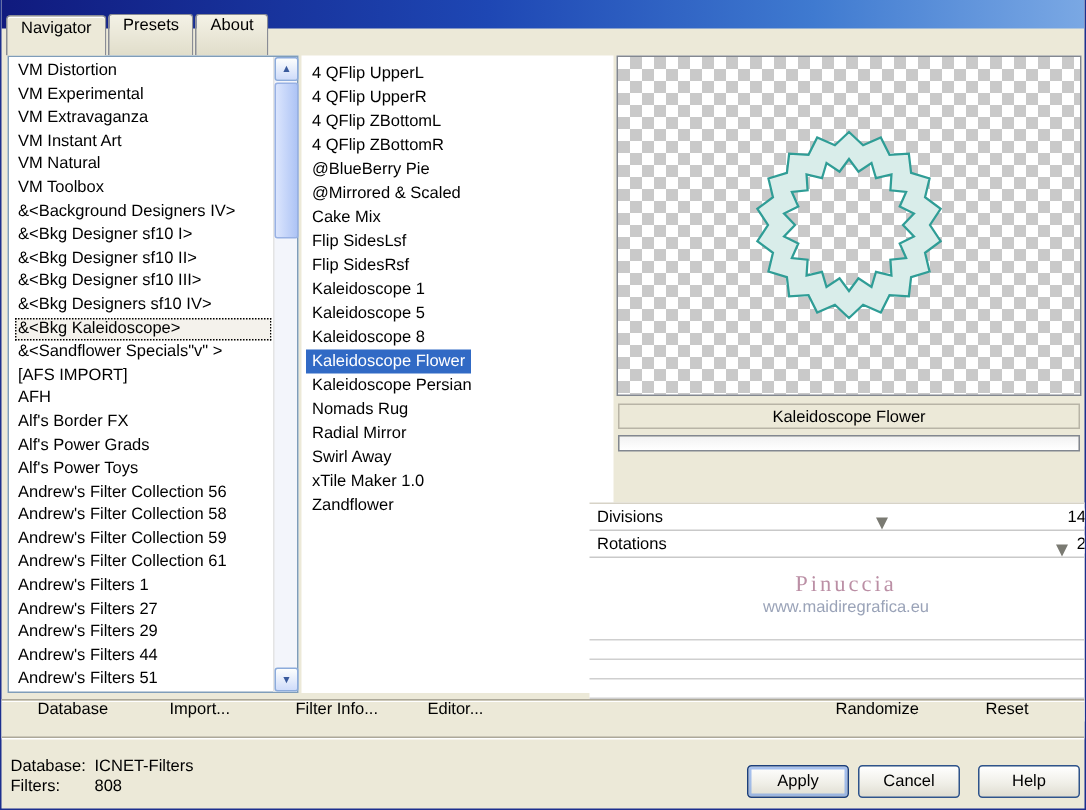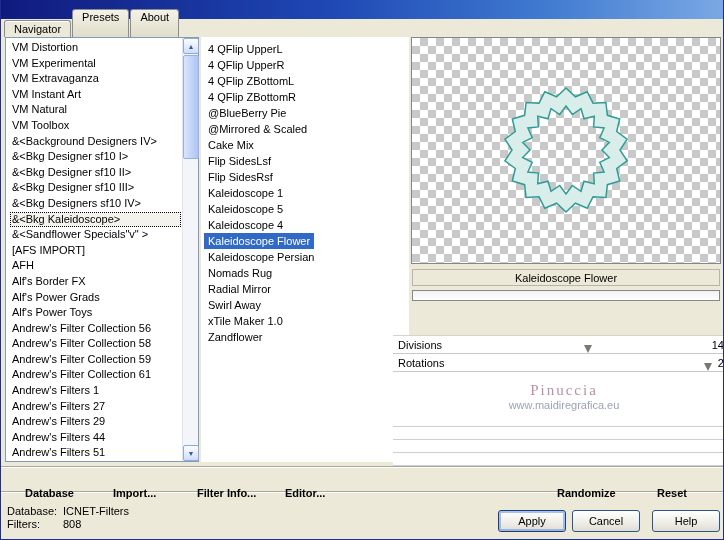--- a/index.html
+++ b/index.html
@@ -9,21 +9,21 @@
   overflow:hidden;border:1px solid #1c2f8e;border-top:none;}
 
 .titlebar{position:absolute;left:0;top:0;width:100%;height:19px;
   background:linear-gradient(90deg,#101a7e 0%,#1e47b4 45%,#3f7ad0 75%,#7aa8e4 100%);}
 .title-text{position:absolute;left:455px;top:1px;color:#fff;font-weight:normal;font-style:italic;
   font-size:14px;letter-spacing:.6px;text-shadow:1px 1px 0 #00103a;white-space:nowrap;margin-top:34px;}
 
 .tabstrip{position:absolute;left:3px;top:20px;height:17px;display:flex;align-items:flex-end;}
 .tab{height:28px;line-height:14px;padding:0 9px;border:1px solid #898c95;border-bottom:none;
   border-radius:3px 3px 0 0;background:linear-gradient(180deg,#f4f2e6,#e0ddca);margin-right:1px;}
-.tab.active{height:17px;line-height:16px;background:#ECE9D8;box-shadow:inset 0 1px 0 #fff;position:relative;z-index:2;}
+.tab.active{height:27px;line-height:16px;background:#ECE9D8;box-shadow:inset 0 1px 0 #fff;position:relative;z-index:2;}
 
 .cat-list-box{position:absolute;left:4px;top:37px;width:194px;height:425px;background:#fff;border:1px solid #7f9db9;}
 .cat-list{list-style:none;position:absolute;left:1px;top:1px;right:17px;bottom:1px;overflow:hidden;padding:1px 0 0 3px;}
 .cat-list li{height:15.6px;line-height:15.6px;white-space:nowrap;padding-left:2px;}
 .cat-list li.selected{outline:1px dotted #000;outline-offset:-1px;background:#f4f2ec;}
 
 .scrollbar{position:absolute;top:0;right:0;width:16px;height:100%;background:#f3f5fb;border-left:1px solid #e4e4e4;}
 .sb-btn{position:absolute;left:0;width:16px;height:16px;border:1px solid #8cabdb;border-radius:2px;
   background:linear-gradient(180deg,#fdfefd,#cfdcfa);display:flex;align-items:center;justify-content:center;}
 .sb-up{top:0;}
@@ -54,21 +54,21 @@
 .param-row .pthumb{position:absolute;bottom:0;width:0;height:0;
   border-left:4px solid transparent;border-right:4px solid transparent;border-top:8px solid #7a7a72;margin-left:-4px;}
 .wm{height:42px;text-align:center;padding-top:10px;}
 .wm1{font-family:"Liberation Serif",serif;font-size:15px;color:#bb8fa5;letter-spacing:2px;}
 .wm2{font-size:11px;color:#9aa3b8;}
 .empty-row{height:13px;border-bottom:1px solid #cfcfcf;}
 
 .toolbar{position:absolute;left:0;top:466px;width:100%;height:26px;background:#ECE9D8;
   border-top:1px solid #aca899;border-bottom:1px solid #aca899;
   box-shadow:inset 0 1px 0 #ffffff,0 1px 0 #ffffff;}
-.tb-item{position:absolute;top:20px;font-weight:bold;cursor:default;text-align:center;}
+.tb-item{position:absolute;top:0;font-weight:normal;cursor:default;text-align:center;}
 
 .stat{position:absolute;white-space:nowrap;}
 .btn{position:absolute;top:510px;width:68px;height:22px;border:1px solid #2f548c;border-radius:3px;
   background:linear-gradient(180deg,#ffffff,#f0efe8 55%,#dfddd1);
   font-family:"Liberation Sans",sans-serif;font-size:11px;color:#000;}
 .btn-apply{left:497px;box-shadow:inset 0 0 0 2px rgba(120,160,230,.65);border-color:#1c3f7c;}
 .btn-cancel{left:571px;}
 .btn-help{left:651px;}
 </style>
 </head>
@@ -132,21 +132,21 @@
       <li>4 QFlip UpperR</li>
       <li>4 QFlip ZBottomL</li>
       <li>4 QFlip ZBottomR</li>
       <li>@BlueBerry Pie</li>
       <li>@Mirrored &amp; Scaled</li>
       <li>Cake Mix</li>
       <li>Flip SidesLsf</li>
       <li>Flip SidesRsf</li>
       <li>Kaleidoscope 1</li>
       <li>Kaleidoscope 5</li>
-      <li>Kaleidoscope 4</li>
+      <li>Kaleidoscope 8</li>
       <li class="selected">Kaleidoscope Flower</li>
       <li>Kaleidoscope Persian</li>
       <li>Nomads Rug</li>
       <li>Radial Mirror</li>
       <li>Swirl Away</li>
       <li>xTile Maker 1.0</li>
       <li>Zandflower</li>
     </ul>
 
   <div class="preview">

